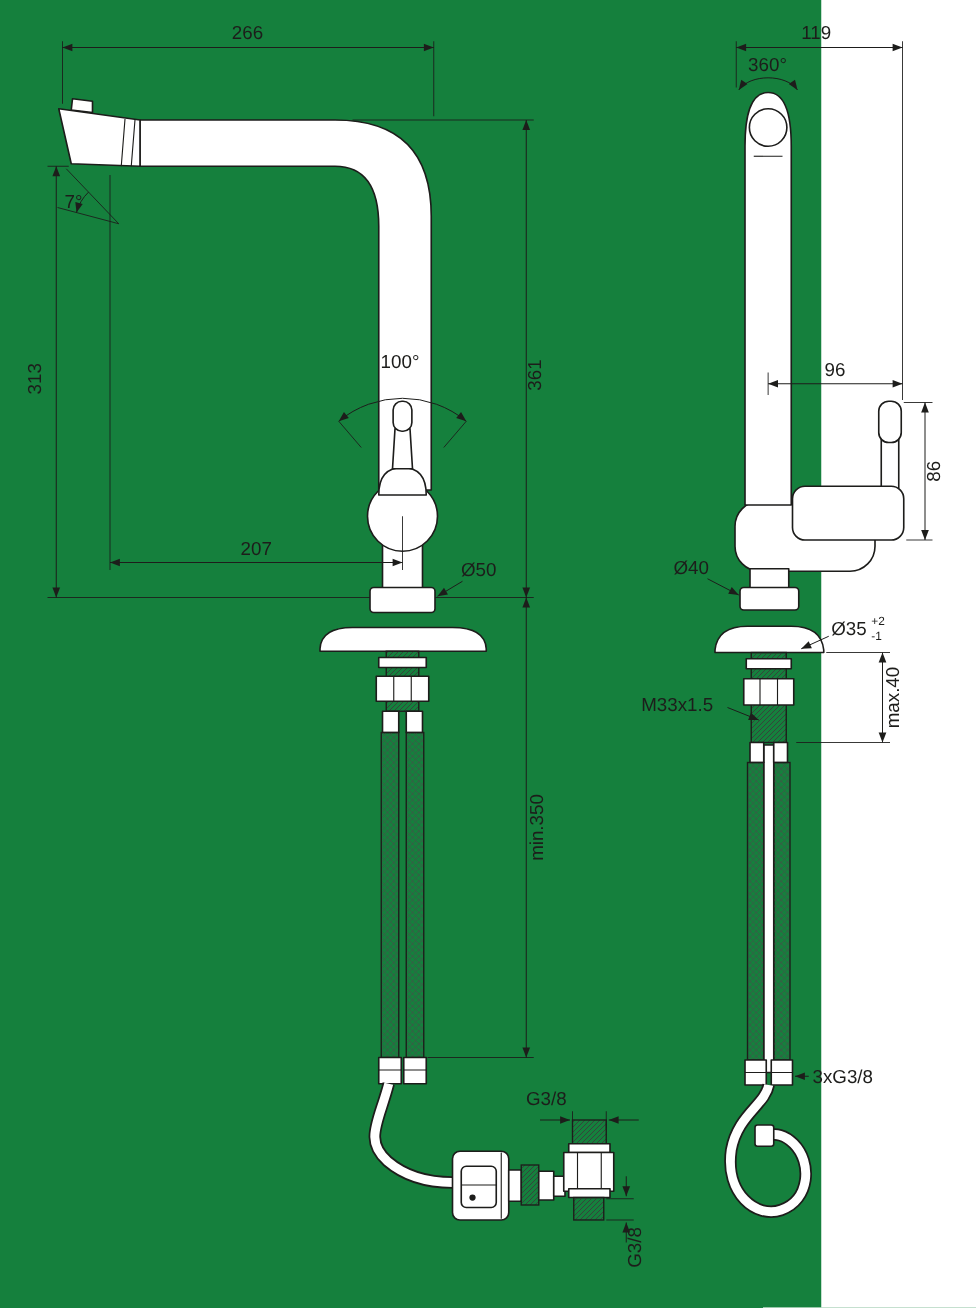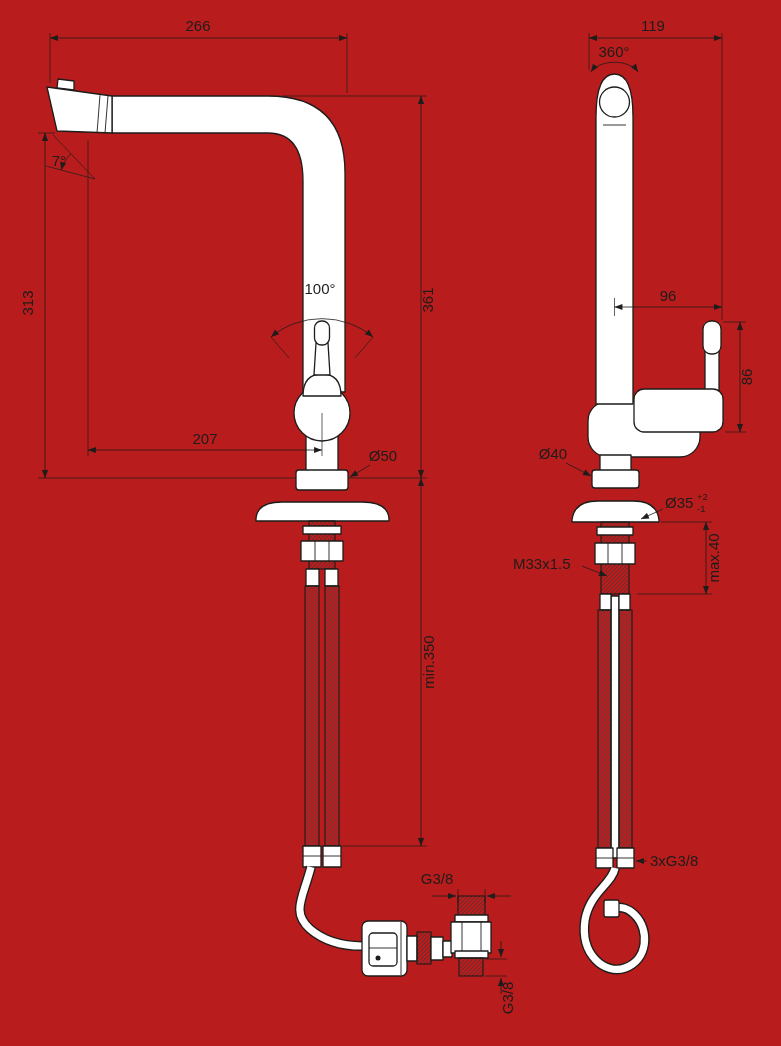--- a/index.html
+++ b/index.html
@@ -1,16 +1,16 @@
 <!DOCTYPE html>
 <html><head>
 <meta charset="utf-8">
 <style>
   html,body{margin:0;padding:0;background:#fff;}
-  .canvas{width:781px;height:1046px;background:#b91c1c;position:relative;font-family:"Liberation Sans",sans-serif;}
+  .canvas{width:657px;height:1046px;background:#15803d;position:relative;font-family:"Liberation Sans",sans-serif;}
   svg{display:block;}
   .outline{fill:#ffffff;stroke:#1d1d1b;stroke-width:1.3;stroke-linejoin:round;}
   .thin{fill:none;stroke:#1d1d1b;stroke-width:0.9;}
   .dim{fill:none;stroke:#1d1d1b;stroke-width:0.8;}
   .ext{fill:none;stroke:#1d1d1b;stroke-width:0.7;}
   .hosefat{fill:none;stroke:#1d1d1b;stroke-width:10;}
   .hosein{fill:none;stroke:#ffffff;stroke-width:7.2;}
   .dimtxt{font:15px "Liberation Sans",sans-serif;fill:#1d1d1b;}
   .smalltxt{font:9.5px "Liberation Sans",sans-serif;fill:#1d1d1b;}
 </style>

